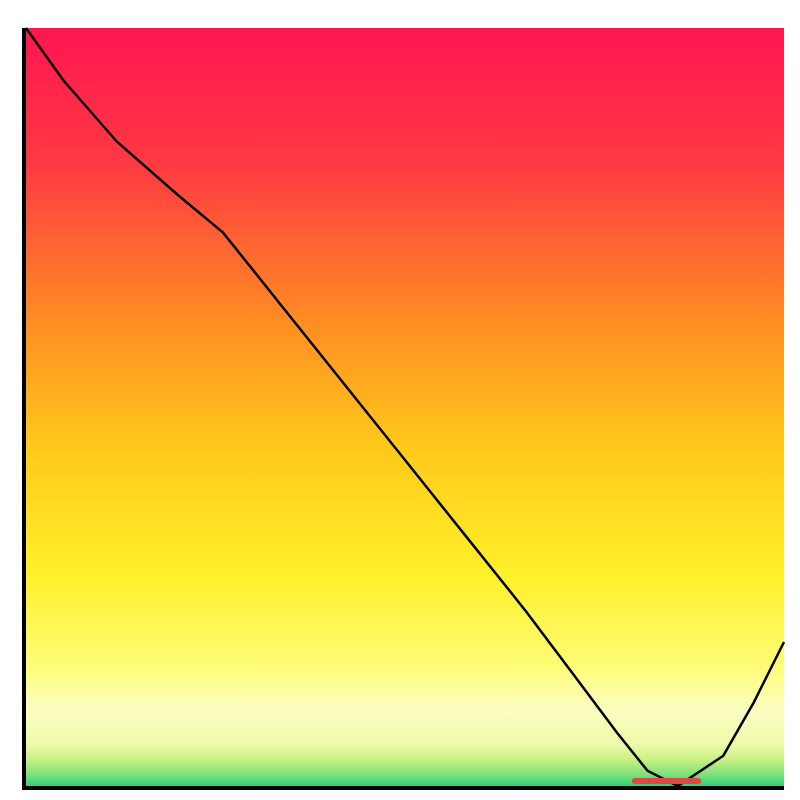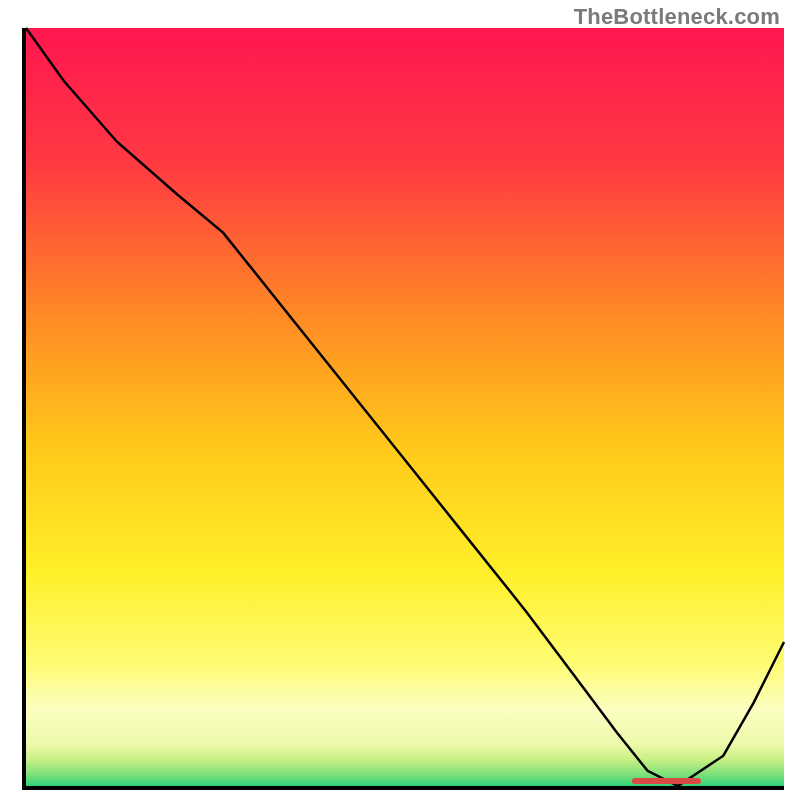--- a/index.html
+++ b/index.html
@@ -55,21 +55,20 @@
     height: 6px;
     background: #d94a45;
     border-radius: 3px;
   }
 </style>
 </head>
 <body>
 
 <div class="stage">
 
-  <div class="watermark">TheBottleneck.com</div>
 
   <div class="plot-frame">
 
     <svg class="plot-bg" viewBox="0 0 100 100" preserveAspectRatio="none">
       <defs>
         <linearGradient id="bg-grad" x1="0" y1="0" x2="0" y2="1">
             <stop offset="0%" stop-color="#ff1650"></stop>
             <stop offset="18%" stop-color="#ff3a42"></stop>
             <stop offset="38%" stop-color="#ff8a24"></stop>
             <stop offset="55.00000000000001%" stop-color="#ffc81a"></stop>

